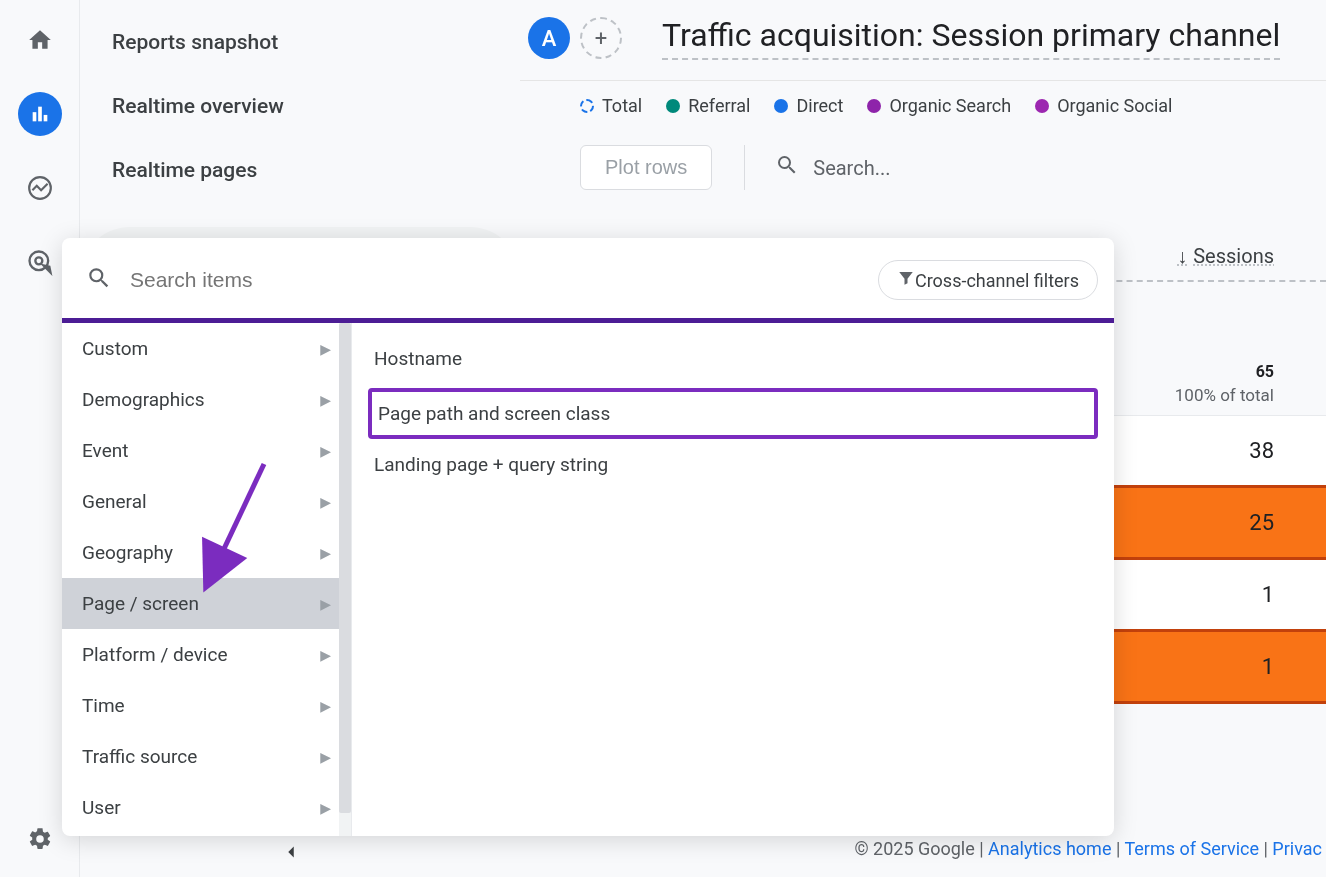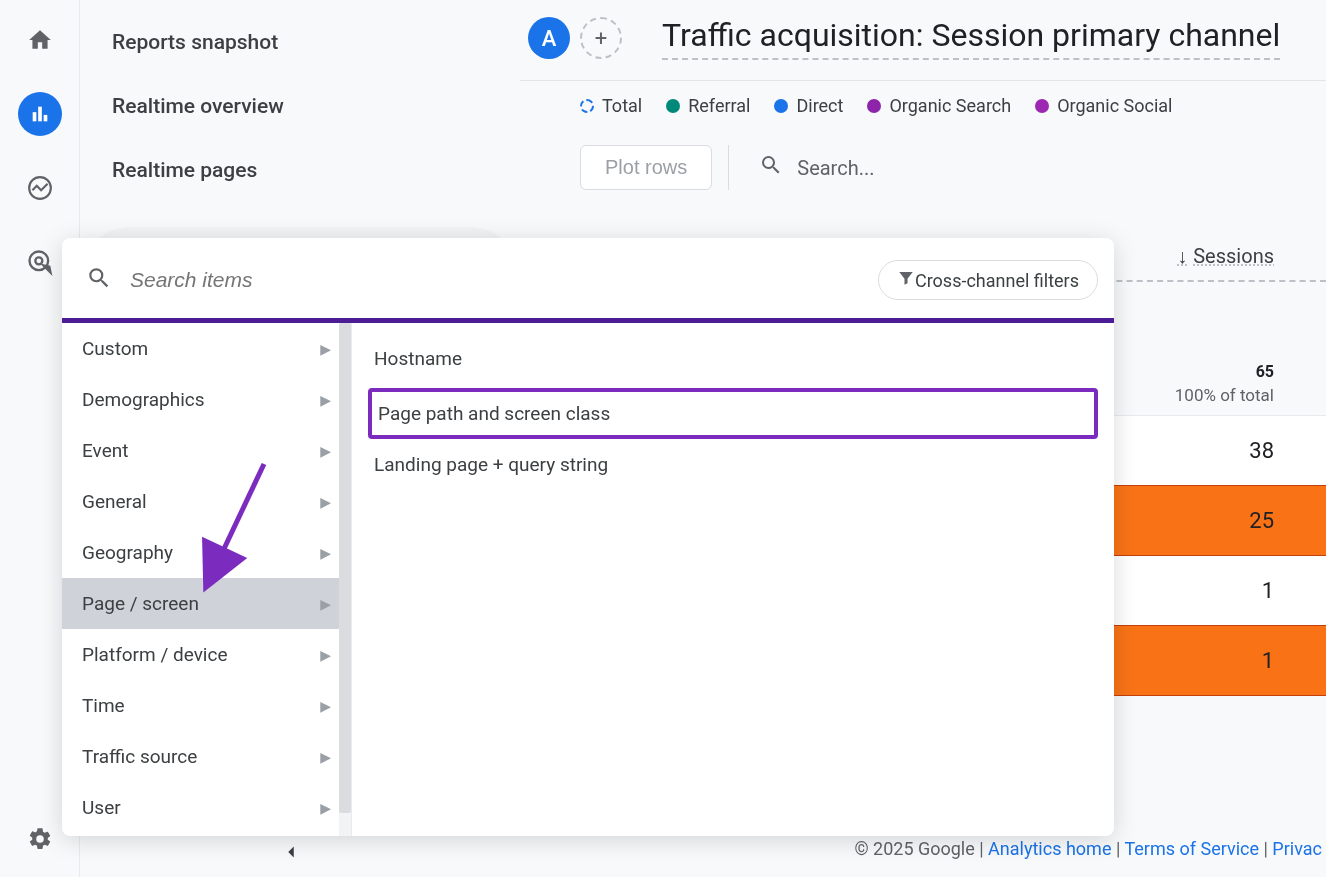--- a/index.html
+++ b/index.html
@@ -130,21 +130,21 @@
     padding: 10px 24px;
     border: 1px solid #dadce0;
     border-radius: 6px;
     color: #9aa0a6;
     font-size: 20px;
     background: #fff;
     cursor: pointer;
   }
   .search-box {
     display: flex; align-items: center;
-    margin-left: 16px;
+    margin-left: 32px;
     padding: 8px 0;
     flex: 1;
     border-left: 1px solid #dadce0;
     padding-left: 30px;
     color: #5f6368;
     font-size: 20px;
   }
   .search-box .sicon { margin-right: 14px; }
   
   .data-area {
@@ -166,21 +166,21 @@
     text-align: right;
     padding: 80px 52px 10px 0;
     border-bottom: 1px solid #e8eaed;
   }
   .total-val { font-size: 16px; font-weight: 700; }
   .total-sub { font-size: 17px; color: #5f6368; margin-top: 4px; }
   .data-row {
     text-align: right;
     padding: 22px 52px 22px 0;
     font-size: 22px;
-    border-bottom: 1px solid #c2410c;
+    border-bottom: 3px solid #c2410c;
     background: #fff;
   }
   .data-row.alt { background: #f97316; }
   
   .footer {
     position: absolute;
     bottom: 18px;
     right: 0;
     font-size: 18px;
     color: #5f6368;
@@ -209,21 +209,20 @@
     padding: 22px 16px 18px 24px;
     gap: 18px;
   }
   .popup-head .sicon { color: #5f6368; }
   .popup-input {
     border: none;
     outline: none;
     font-size: 21px;
     color: #3b82f6;
     flex: 1;
-    font-style: italic;
   }
   .filter-chip {
     border: 1px solid #dadce0;
     border-radius: 24px;
     padding: 8px 18px;
     display: flex; align-items: center; 
     font-size: 18px;
     color: #3c4043;
     cursor: pointer;
   }

